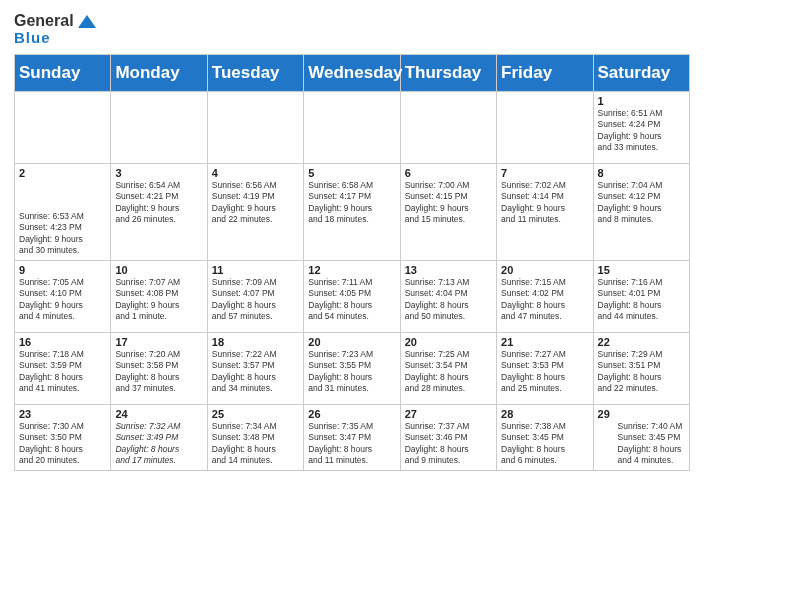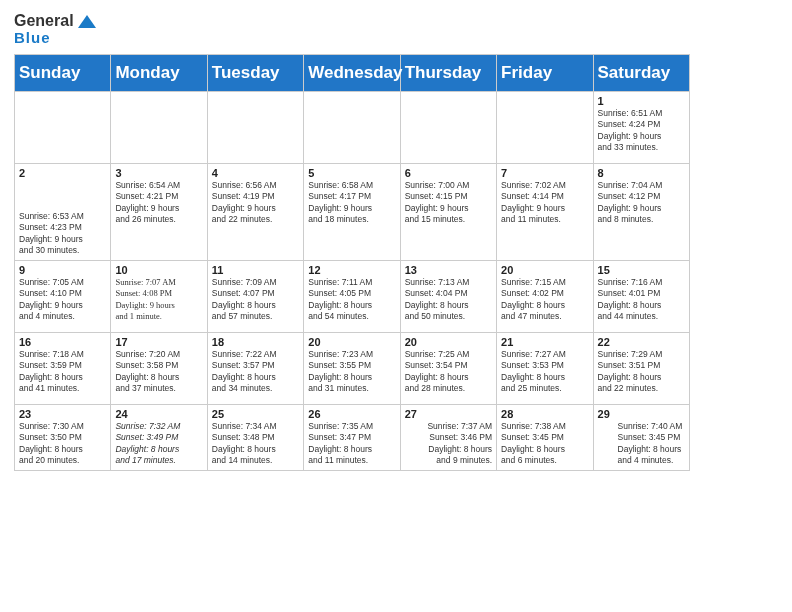--- a/index.html
+++ b/index.html
@@ -195,21 +195,21 @@
         <tr>
           <td>
             <span class="day-number">9</span>
             <div class="day-info" style="white-space: pre-line;">Sunrise: 7:05 AM
 Sunset: 4:10 PM
 Daylight: 9 hours
 and 4 minutes.</div>
           </td>
           <td>
             <span class="day-number">10</span>
-            <div class="day-info" style="white-space: pre-line; font-family: Liberation Serif, serif;">Sunrise: 7:07 AM
+            <div class="day-info" style="white-space: pre-line;">Sunrise: 7:07 AM
 Sunset: 4:08 PM
 Daylight: 9 hours
 and 1 minute.</div>
           </td>
           <td>
             <span class="day-number">11</span>
             <div class="day-info" style="white-space: pre-line;">Sunrise: 7:09 AM
 Sunset: 4:07 PM
 Daylight: 8 hours
 and 57 minutes.</div>
@@ -318,21 +318,21 @@
           </td>
           <td>
             <span class="day-number">26</span>
             <div class="day-info" style="white-space: pre-line;">Sunrise: 7:35 AM
 Sunset: 3:47 PM
 Daylight: 8 hours
 and 11 minutes.</div>
           </td>
           <td>
             <span class="day-number">27</span>
-            <div class="day-info" style="white-space: pre-line; text-align: right;">Sunrise: 7:37 AM
+            <div class="day-info" style="white-space: pre-line;">Sunrise: 7:37 AM
 Sunset: 3:46 PM
 Daylight: 8 hours
 and 9 minutes.</div>
           </td>
           <td>
             <span class="day-number">28</span>
             <div class="day-info" style="white-space: pre-line;">Sunrise: 7:38 AM
 Sunset: 3:45 PM
 Daylight: 8 hours
 and 6 minutes.</div>

